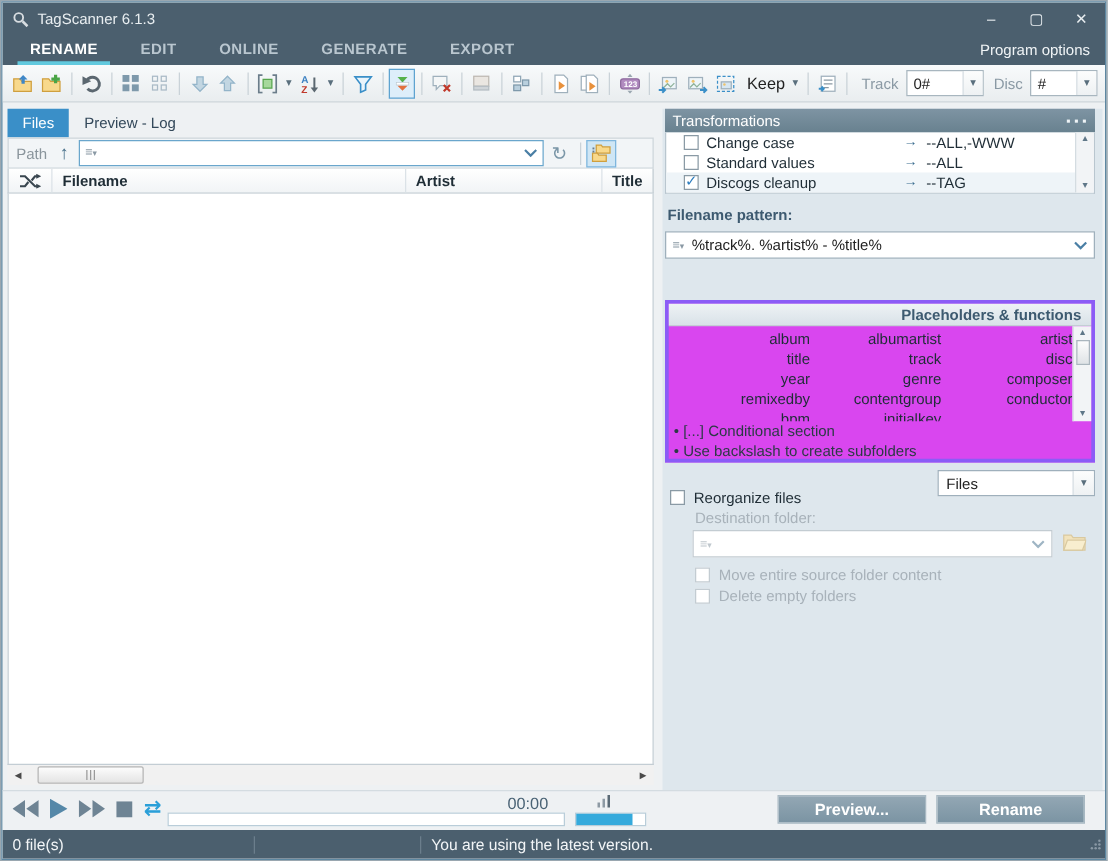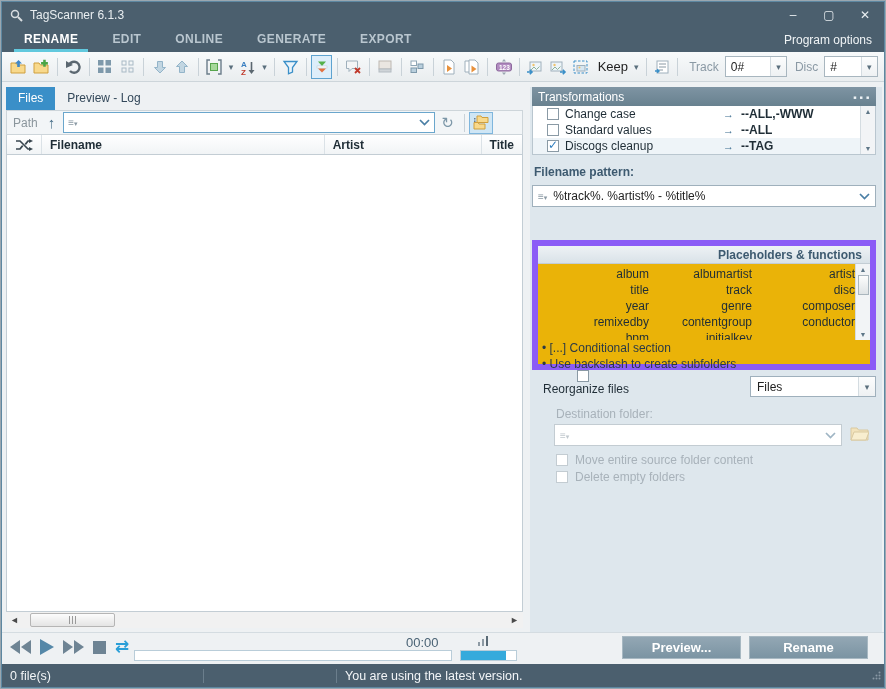--- a/index.html
+++ b/index.html
@@ -62,41 +62,41 @@
   .right-panel { position:absolute; top:85px; left:528px; width:352px; height:545px; background:#dee7ed; }
   .tr-header { position:absolute; top:0; left:2px; width:344px; height:19px; background:linear-gradient(#7e94a3,#68818f); color:#fff; font-size:12px; display:flex; align-items:center; padding:0 6px; }
   .tr-dots { margin-left:auto; font-size:8px; letter-spacing:1px; color:#eef3f6; }
   .tr-list { position:absolute; top:19px; left:2px; width:344px; height:49px; background:#fff; border:1px solid #b9c6cf; border-top:none; }
   .tr-row { height:16px; display:flex; align-items:center; padding-left:14px; }
   .tr-row.hl { background:#eef4f8; }
   .cb { width:12px; height:12px; background:#fff; border:1px solid #8a9aa5; position:relative; flex:0 0 12px; }
   .cb[data-checked="true"]::after { content:"✓"; position:absolute; top:-3px; left:0px; color:#2d7dbf; font-size:12px; font-weight:bold; }
   .tr-label { margin-left:6px; width:158px; color:#1f2d36; }
   .tr-arrow { color:#3a6c8f; font-size:11px; width:18px; }
-  .tr-value { color:#1f2d36;font-weight:bold; }
+  .tr-value { color:#1f2d36; }
   .tr-scroll { position:absolute; right:0; top:0; bottom:0; width:15px; background:#f2f4f6; border-left:1px solid #d4dce1; display:flex; flex-direction:column; justify-content:space-between; align-items:center; padding:2px 0; }
   .sc-ar { font-size:7px; color:#5f7788; }
 
   .fp-label { position:absolute; top:78px; left:4px; font-weight:bold; color:#3d5a70; }
   .combo { position:absolute; height:22px; background:#fff; border:1px solid #9fb0bc; display:flex; align-items:center; padding:0 5px; }
   .fp-combo { top:98px; left:2px; width:344px; }
   .combo .text { margin-left:6px; color:#222; }
 
-  .ph-box { position:absolute; top:153px; left:2px; width:344px; height:130px; border:6px solid #8b5cf6; background:#eab308; }
+  .ph-box { position:absolute; top:153px; left:2px; width:344px; height:130px; border:3px solid #8b5cf6; background:#d946ef; }
   .ph-header { height:18px; background:linear-gradient(#eef2f5,#d9e2e8); border-bottom:1px solid #c3cdd4; display:flex; justify-content:flex-end; align-items:center; padding:0 8px; font-weight:bold; color:#3d5a70; }
   .ph-grid { position:absolute; top:18px; left:0; right:15px; height:76px; overflow:hidden; padding:3px 0 0 8px; }
   .ph-row { display:flex; height:16px;text-align:right; }
   .ph-cell { width:107px; color:#1f2d36; }
   .ph-scroll { position:absolute; top:18px; right:0; width:15px; height:76px; background:#f2f4f6; border-left:1px solid #d4dce1; display:flex; flex-direction:column; align-items:center; padding:2px 0; }
   .ph-thumb { width:11px; height:20px; background:linear-gradient(#fdfdfd,#dfe3e6); border:1px solid #aab6be; margin-top:2px; }
   .ph-scroll .down { margin-top:auto; }
   .ph-notes { position:absolute; top:94px; left:4px; right:4px; }
   .ph-note { font-size:12px; color:#2b3a45; line-height:16px; }
 
-  .re-row { position:absolute; top:283px; left:6px; display:flex; align-items:center;flex-direction:column; }
+  .re-row { position:absolute; top:304px; left:6px; display:flex; align-items:center; }
   .re-label { margin-left:7px; color:#1f2d36; }
   .re-select { position:absolute; top:289px; left:220px; width:126px; height:21px; background:#fff; border:1px solid #9fb0bc; display:flex; align-items:center; }
   .re-select .val { padding-left:6px; color:#222; flex:1; }
   .re-select .dd { width:17px; height:100%; border-left:1px solid #d4dce1; background:linear-gradient(#fcfdfd,#eef1f3); display:flex; align-items:center; justify-content:center; font-size:9px; color:#5a6f7d; }
 
   .disabled-text { color:#a8b2ba; }
   .dest-label { position:absolute; top:320px; left:26px; }
   .dest-combo { top:337px; left:24px; width:288px; border-color:#c3ccd2; }
   .dest-combo .hamb { color:#c0c8ce; }
   .dest-folder-ico { position:absolute; top:338px; left:320px; }

